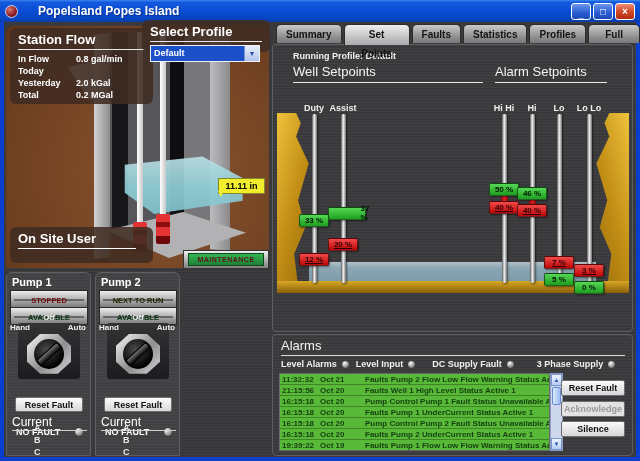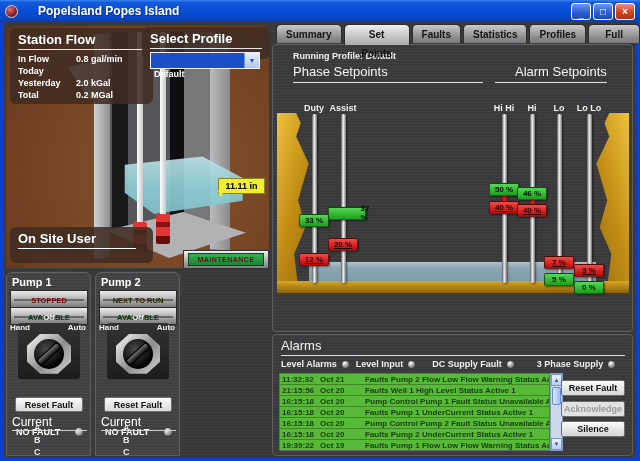--- a/index.html
+++ b/index.html
@@ -62,24 +62,24 @@
   .level-tag::before { content:""; position:absolute; left:-6px; bottom:-3px;
     border:5px solid transparent; border-right-color:#f2ee2e; transform:rotate(20deg); }
 
   .overlay { position:absolute; background:rgba(64,44,34,0.88); border-radius:6px;
     color:#fff; padding:4px 8px; }
   .overlay h3 { font-size:13px; font-weight:bold; border-bottom:1px solid #e8e8e8;
     padding-bottom:2px; margin-bottom:3px; white-space:nowrap; }
   .sf-row { display:flex; font-size:9px; font-weight:bold; line-height:12px; }
   .sf-row .lbl { width:58px; }
   .station-flow { left:10px; top:28px; width:143px; height:76px; }
-  .select-profile { left:142px; top:27px; width:128px; height:32px; }
+  .select-profile { left:142px; top:20px; width:128px; height:32px; }
   .combo { display:flex; width:110px; height:17px; border:1px solid #f0f0f0;
     background:#1b50c8; margin-top:1px; }
-  .combo .val { flex:1; color:#fff; font-size:9px; font-weight:bold; padding:16px 3px; white-space:nowrap; }
+  .combo .val { flex:1; color:#fff; font-size:9px; font-weight:bold; padding:2px 3px; white-space:nowrap; }
   .combo .dd { width:15px; background:linear-gradient(180deg,#e8f0fc,#b0c4ec);
     color:#2a52a8; font-size:7px; display:flex; align-items:center; justify-content:center;
     border-left:1px solid #7a96c8; }
   .onsite { left:10px; top:227px; width:143px; height:36px; }
   .onsite h3 { border-bottom-color:#fff; width:118px; }
   .maintenance { position:absolute; left:183px; top:250px; width:86px; height:19px;
     background:linear-gradient(180deg,#f0f0f0,#7e7e80); padding:2px 4px; border:1px solid #333; }
   .maintenance .inner { width:100%; height:100%;
     background:linear-gradient(180deg,#35b354,#1d8038); border:1px solid #0c4a1c;
     color:#5e1414; font-size:7px; font-weight:bold; letter-spacing:.5px;
@@ -275,23 +275,23 @@
       <div class="tab">Summary</div>
       <div class="tab active">Set Points</div>
       <div class="tab">Faults</div>
       <div class="tab">Statistics</div>
       <div class="tab">Profiles</div>
       <div class="tab">Full I/O</div>
     </div>
 
   <div class="panel sp-panel">
     <div class="sp-running">Running Profile: Default</div>
-    <div class="sp-head" style="left:20px;">Phase Setpoints</div>
+    <div class="sp-head" style="left:20px;">Well Setpoints</div>
     <div class="sp-rule" style="left:20px;width:190px;"></div>
-    <div class="sp-head" style="left:222px;margin-left:20px;">Alarm Setpoints</div>
+    <div class="sp-head" style="left:222px;">Alarm Setpoints</div>
     <div class="sp-rule" style="left:222px;width:112px;"></div>
     <div id="col-labels">
         <div class="col-label" style="left: 41px;">Duty</div>
         <div class="col-label" style="left: 70px;">Assist</div>
         <div class="col-label" style="left: 231px;">Hi Hi</div>
         <div class="col-label" style="left: 259px;">Hi</div>
         <div class="col-label" style="left: 286px;">Lo</div>
         <div class="col-label" style="left: 316px;">Lo Lo</div>
       </div>
     <div class="well" id="well">

